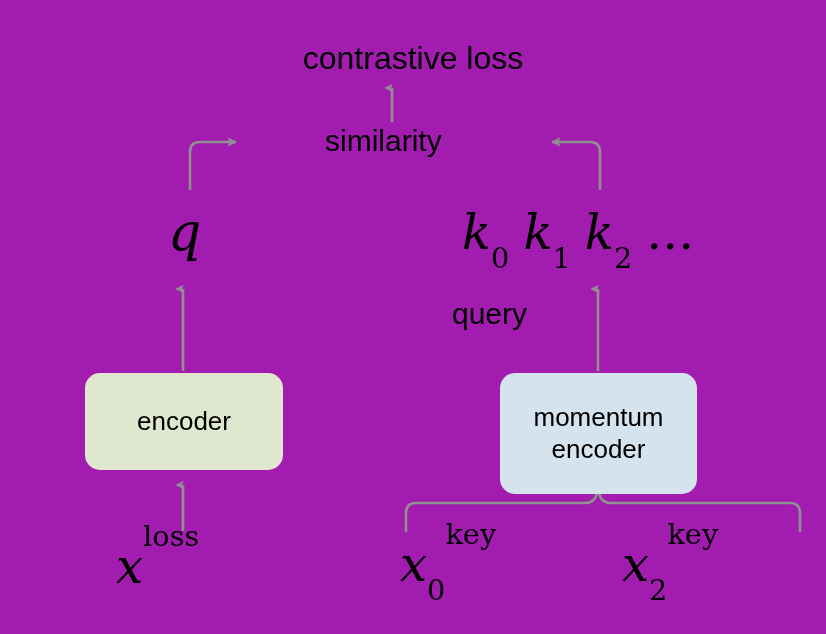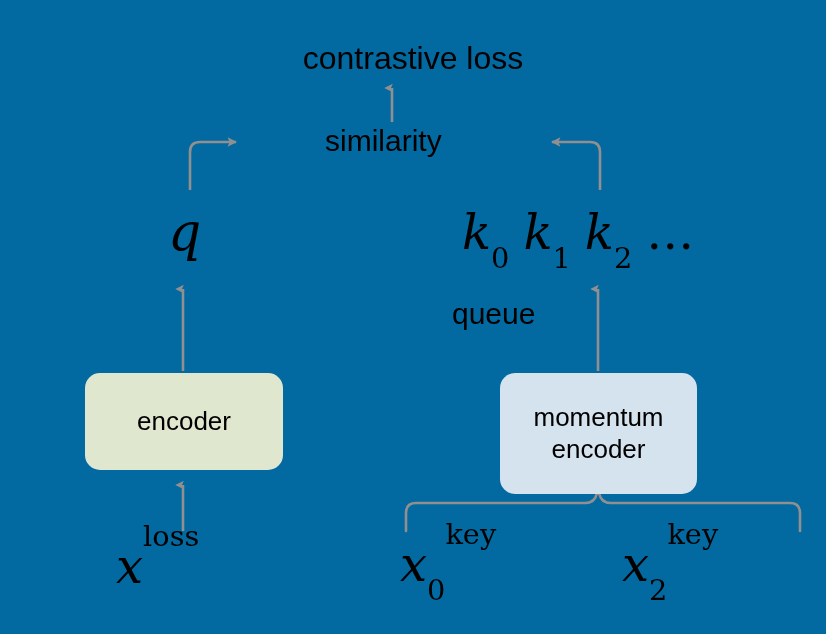--- a/index.html
+++ b/index.html
@@ -112,21 +112,21 @@
     color: #c9c9c9;
     font-family: "DejaVu Sans", "Liberation Sans", sans-serif;
     font-size: 25px;
     letter-spacing: 1px;
     white-space: nowrap;
   }
 </style>
 </head>
 <body>
 
-<div id="canvas" style="background: #0369a1;">
+<div id="canvas" style="background: #a21caf;">
 
   <svg id="vector-layer" class="abs" viewBox="0 0 826 634">
     <defs>
       <marker id="ah-up" markerWidth="10" markerHeight="10" refX="5" refY="8.4" orient="auto" markerUnits="userSpaceOnUse">
         <path d="M5,0.6 L9.2,9.2 L5,7.4 L0.8,9.2 Z" fill="#909090"></path>
       </marker>
       <marker id="ah-right" markerWidth="11" markerHeight="11" refX="9.4" refY="5.5" orient="auto" markerUnits="userSpaceOnUse">
         <path d="M10.4,5.5 L1.0,10.2 L3.0,5.5 L1.0,0.8 Z" fill="#909090"></path>
       </marker>
       <marker id="ah-left" markerWidth="11" markerHeight="11" refX="9.4" refY="5.5" orient="auto" markerUnits="userSpaceOnUse">
@@ -152,21 +152,21 @@
              L598,487
              L599,493 Q601,503 611,503
              L790,503 Q800,503 800,513
              L800,531" fill="none" stroke="#909090" stroke-width="2.6" stroke-linecap="round" stroke-linejoin="round"></path>
   </svg>
 
   <div class="abs label" id="lbl-contrastive-loss">contrastive loss</div>
 
   <div class="abs label" id="lbl-similarity">similarity</div>
 
-  <div class="abs label" id="lbl-queue">queue</div>
+  <div class="abs label" id="lbl-queue">query</div>
 
   <div class="abs math" id="math-q">
     <span class="var">q</span>
   </div>
 
   <div class="abs math" id="math-keys">
     <span><span class="var">k</span><sub>0</sub></span><span class="gap"></span><span><span class="var">k</span><sub>1</sub></span><span class="gap"></span><span><span class="var">k</span><sub>2</sub></span><span class="gap"></span><span class="dots">…</span>
   </div>
 
   <div class="abs box" id="box-encoder" style="background: rgb(223, 232, 207);">

